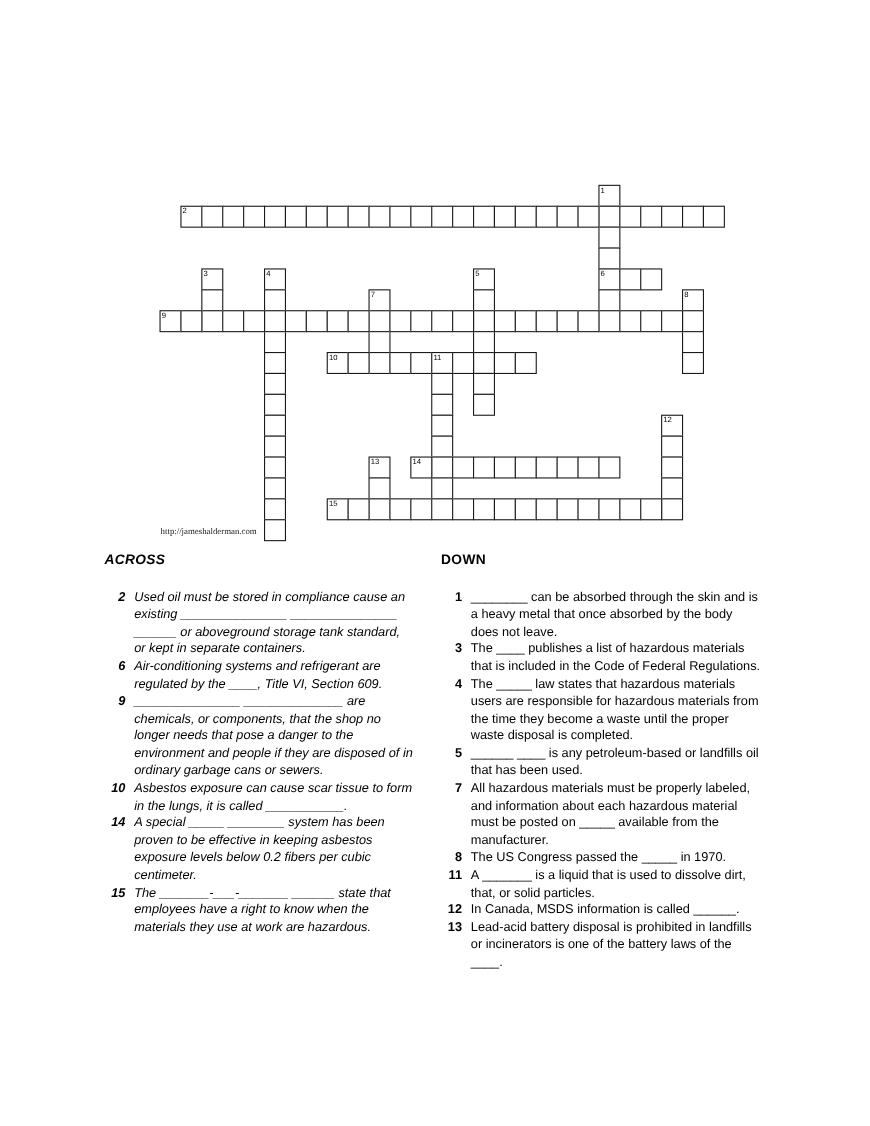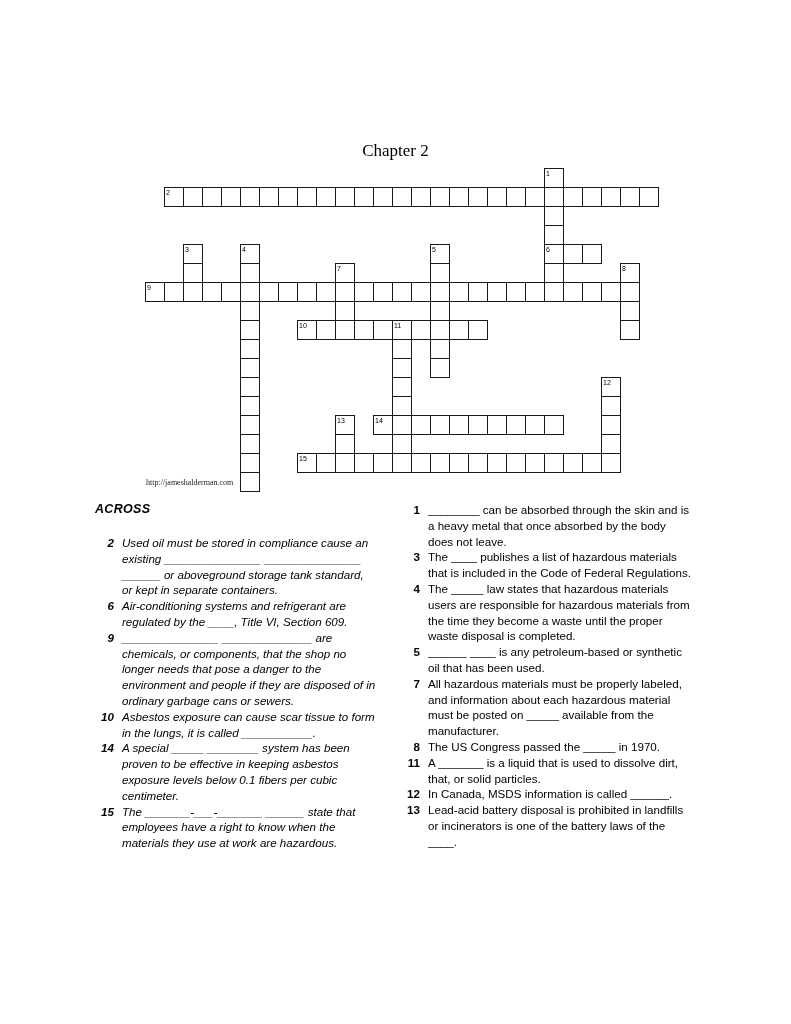--- a/index.html
+++ b/index.html
@@ -83,21 +83,20 @@
     font-weight: 700;
     margin-right: 8px;
   }
   .clue-text { flex: 1; }
 </style>
 </head>
 <body>
 
 <div class="page">
 
-  <div class="subtitle">Chapter 2</div>
 
   <div class="grid">
       <div class="cw-cell" style="left: 399px; top: 0px; width: 20px; height: 20px;">
         <span class="cw-num">1</span>
       </div>
       <div class="cw-cell" style="left: 399px; top: 19px; width: 20px; height: 20px;"></div>
       <div class="cw-cell" style="left: 399px; top: 38px; width: 20px; height: 20px;"></div>
       <div class="cw-cell" style="left: 399px; top: 57px; width: 20px; height: 20px;"></div>
       <div class="cw-cell" style="left: 399px; top: 76px; width: 20px; height: 20px;">
         <span class="cw-num">6</span>
@@ -272,46 +271,47 @@
         <div class="clue">
           <div class="clue-num">9</div>
           <div class="clue-text">_______________ ______________ are chemicals, or components, that the shop no longer needs that pose a danger to the environment and people if they are disposed of in ordinary garbage cans or sewers.</div>
         </div>
         <div class="clue">
           <div class="clue-num">10</div>
           <div class="clue-text">Asbestos exposure can cause scar tissue to form in the lungs, it is called ___________.</div>
         </div>
         <div class="clue">
           <div class="clue-num">14</div>
-          <div class="clue-text">A special _____ ________ system has been proven to be effective in keeping asbestos exposure levels below 0.1 fibers per cubic centimeter.</div>
+          <div class="clue-text">A special _____ ________ system has been proven to be effective in keeping asbestos exposure levels below 0.2 fibers per cubic centimeter.</div>
         </div>
         <div class="clue">
           <div class="clue-num">15</div>
           <div class="clue-text">The _______-___-_______ ______ state that employees have a right to know when the materials they use at work are hazardous.</div>
         </div>
       </div>
   </section>
 
   <section class="clues-down">
+    <div class="clues-header">DOWN</div>
     <div>
         <div class="clue">
           <div class="clue-num">1</div>
           <div class="clue-text">________ can be absorbed through the skin and is a heavy metal that once absorbed by the body does not leave.</div>
         </div>
         <div class="clue">
           <div class="clue-num">3</div>
           <div class="clue-text">The ____ publishes a list of hazardous materials that is included in the Code of Federal Regulations.</div>
         </div>
         <div class="clue">
           <div class="clue-num">4</div>
           <div class="clue-text">The _____ law states that hazardous materials users are responsible for hazardous materials from the time they become a waste until the proper waste disposal is completed.</div>
         </div>
         <div class="clue">
           <div class="clue-num">5</div>
-          <div class="clue-text">______ ____ is any petroleum-based or synthetic oil that has been used.</div>
+          <div class="clue-text">______ ____ is any petroleum-based or landfills oil that has been used.</div>
         </div>
         <div class="clue">
           <div class="clue-num">7</div>
           <div class="clue-text">All hazardous materials must be properly labeled, and information about each hazardous material must be posted on _____ available from the manufacturer.</div>
         </div>
         <div class="clue">
           <div class="clue-num">8</div>
           <div class="clue-text">The US Congress passed the _____ in 1970.</div>
         </div>
         <div class="clue">

